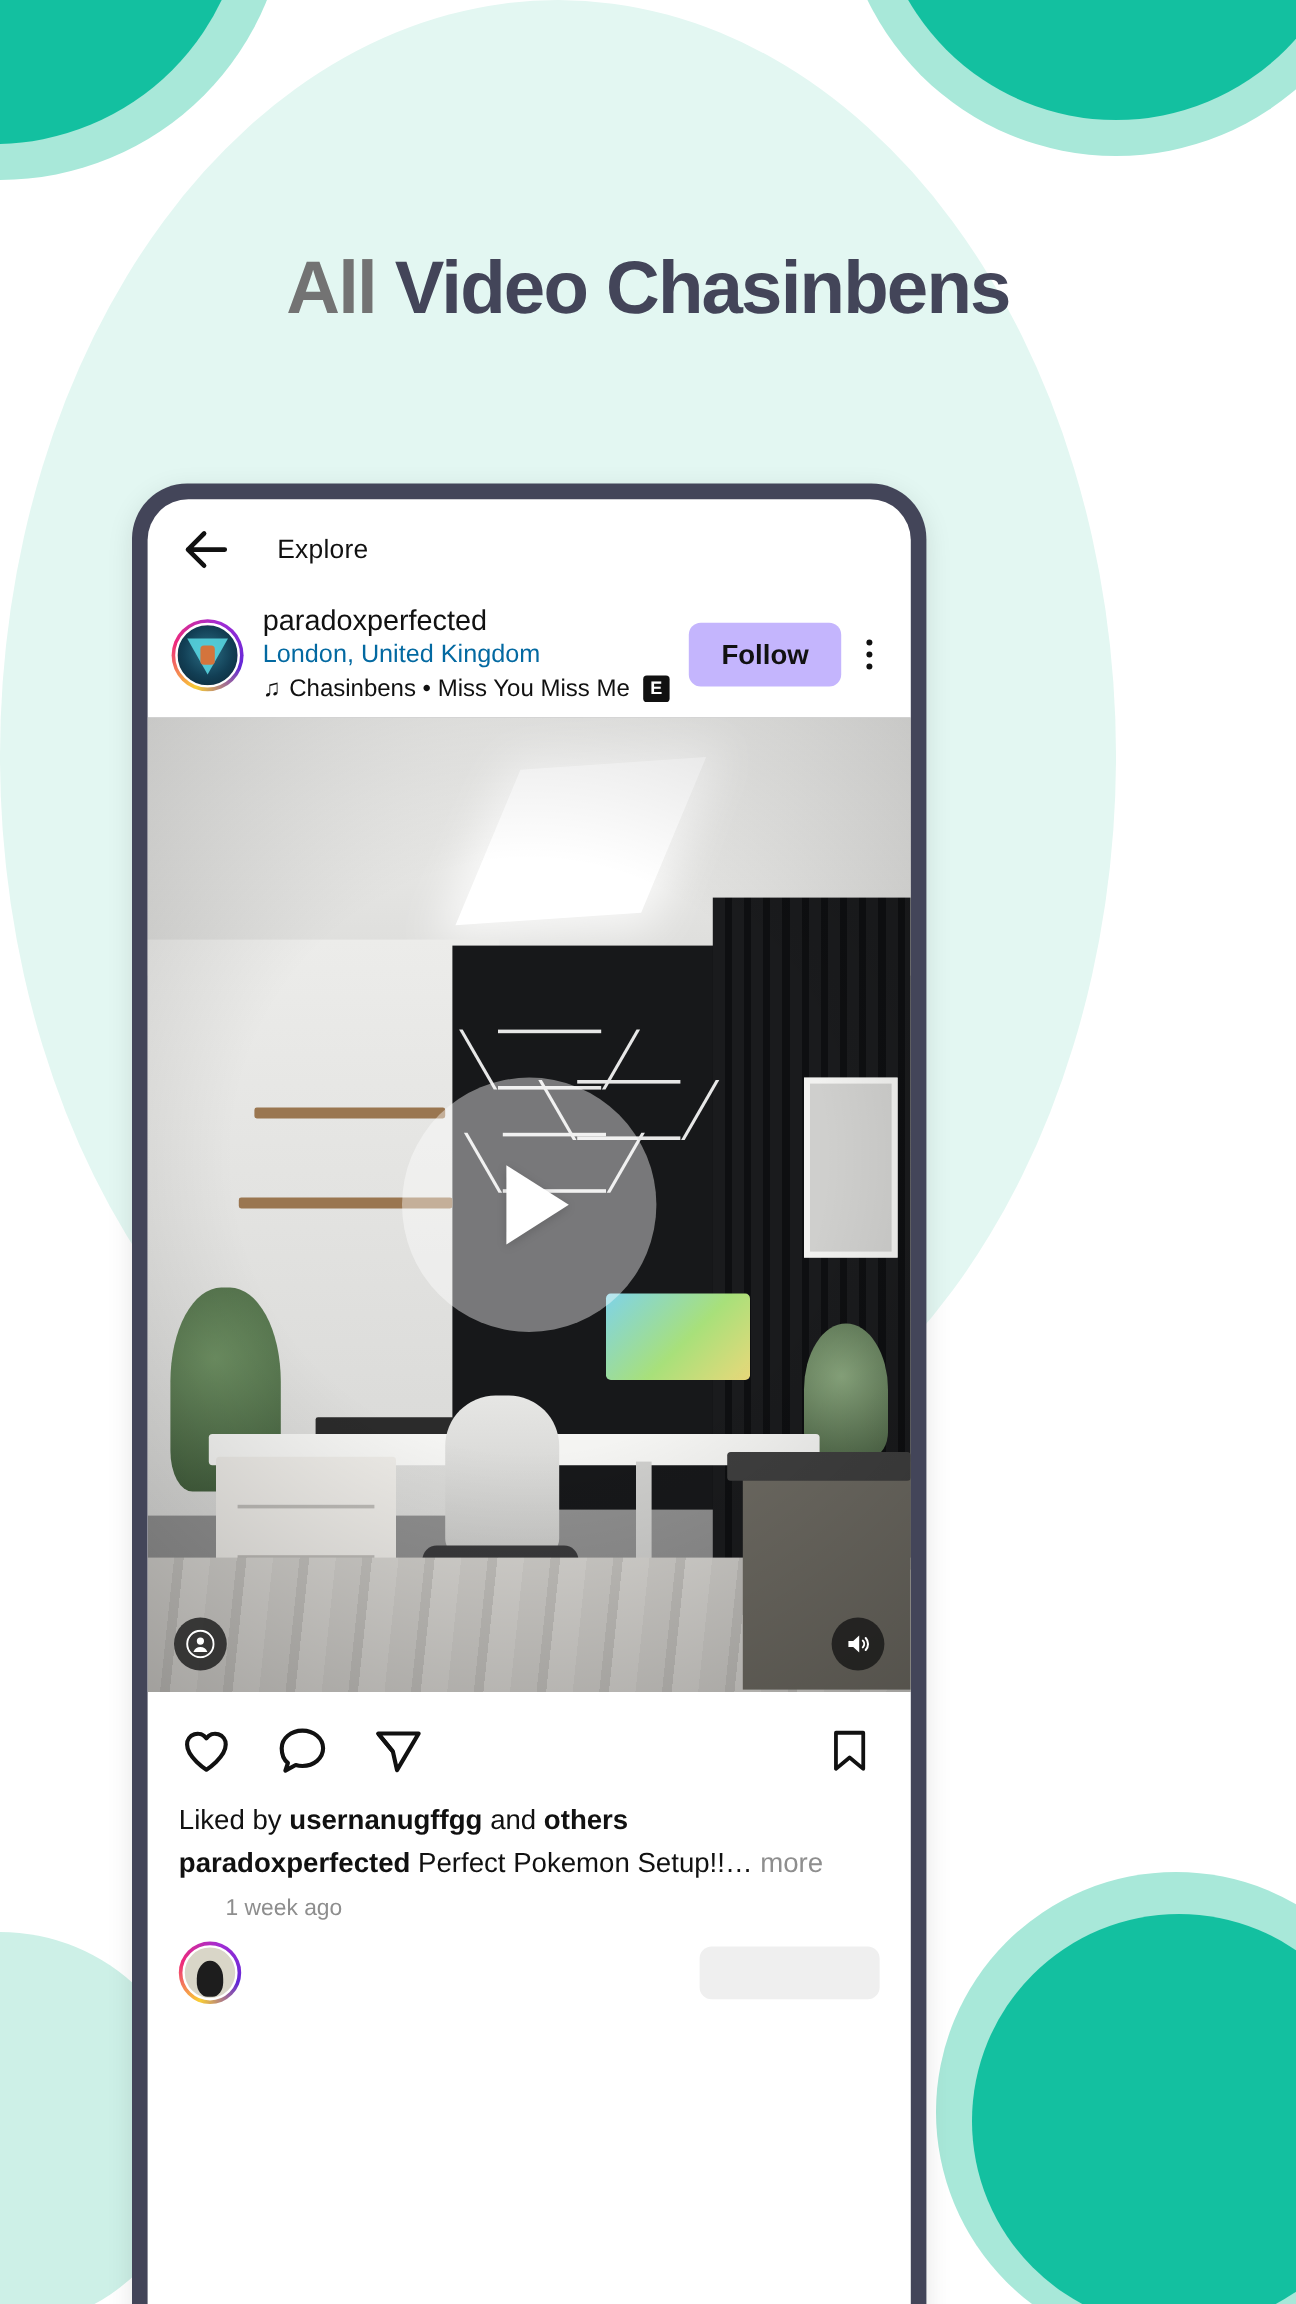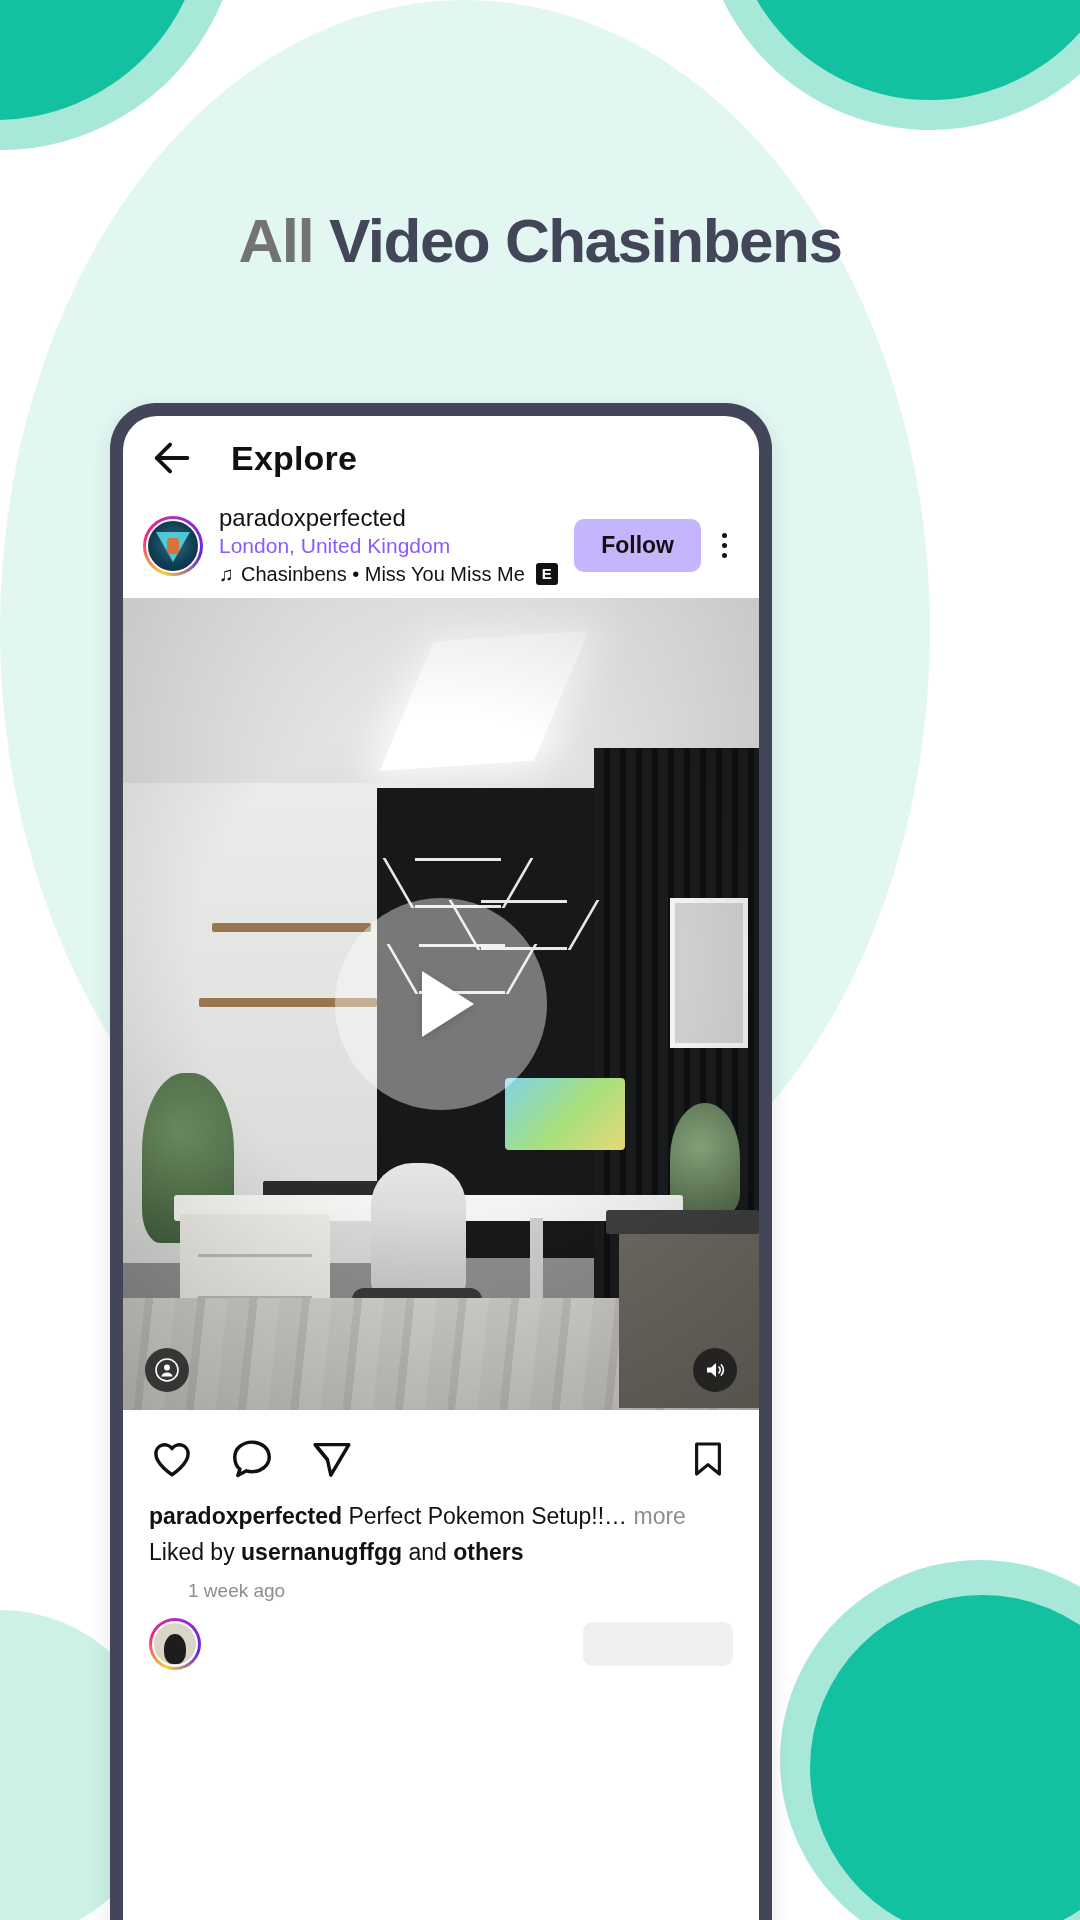--- a/index.html
+++ b/index.html
@@ -55,21 +55,21 @@
     width:100%; height:100%;
     background:#ffffff;
     border-radius:34px 34px 0 0;
     overflow:hidden;
     position:relative;
   }
 
   
   .appbar { height:84px; display:flex; align-items:center; padding:0 26px; }
   .back-arrow { width:46px; height:46px; flex:none; margin-right:36px; }
-  .appbar-title { font-size:34px; font-weight:bold; color:#111; letter-spacing:.2px; }
+  .appbar-title { font-size:22px; font-weight:normal; color:#111; letter-spacing:.2px; }
 
   
   .post-head { display:flex; align-items:center; padding:4px 18px 10px 20px; }
   .avatar-ring {
     width:60px; height:60px; border-radius:50%; flex:none;
     background:conic-gradient(from 200deg,#f9ce34,#ee2a7b,#a22cd4,#6228d7,#f9ce34);
     padding:3px; margin-right:16px;
   }
   .avatar-inner {
     width:100%; height:100%; border-radius:50%;
@@ -86,21 +86,21 @@
     border-top:30px solid rgba(90,220,230,.85);
   }
   .avatar-inner::after{
     content:""; position:absolute; left:50%; top:34%;
     transform:translateX(-50%);
     width:12px; height:16px; border-radius:3px;
     background:#d4743c;
   }
   .head-text { flex:1 1 auto; min-width:0; }
   .uname { font-size:24px; color:#111; line-height:1.18; }
-  .uloc  { font-size:21px; color:#8b5cf6; line-height:1.3; }
+  .uloc  { font-size:21px; color:#0369a1; line-height:1.3; }
   .umusic{ font-size:20px; color:#111; line-height:1.35; display:flex; align-items:center; gap:7px; margin-top:1px; }
   .note-icon { font-size:20px; line-height:1; }
   .badge-e {
     display:inline-flex; align-items:center; justify-content:center;
     width:22px; height:22px; background:#111; color:#fff;
     font-size:15px; font-weight:bold; border-radius:3px; margin-left:4px;
   }
   .follow-btn {
     flex:none; background:#c4b5fd; color:#111;
     font-size:23px; font-weight:bold;
@@ -337,24 +337,24 @@
         <path d="M3.2 4.5L9.6 12.3" fill="none" stroke="#111" stroke-width="1.8" stroke-linejoin="round"></path>
       </svg>
       <div class="spacer"></div>
       <svg class="bookmark-icon" viewBox="0 0 24 24">
         <path d="M5.5 3.4h13v17.2L12 15.2 5.5 20.6z" fill="none" stroke="#111" stroke-width="1.8" stroke-linejoin="round"></path>
       </svg>
     </div>
 
     <div class="caption-block">
       <div class="cap-line">
+        <span>Liked by </span><b>usernanugffgg</b><span> and </span><b>others</b>
+      </div>
+      <div class="cap-line">
         <b>paradoxperfected</b><span> Perfect Pokemon Setup!!…</span><span class="cap-more"> more</span>
-      </div>
-      <div class="cap-line">
-        <span>Liked by </span><b>usernanugffgg</b><span> and </span><b>others</b>
       </div>
       <div class="cap-time">1 week ago</div>
     </div>
 
     <div class="comment-row">
       <div class="comment-avatar">
           <span></span>
         </div>
       <div class="comment-pill"></div>
     </div>

